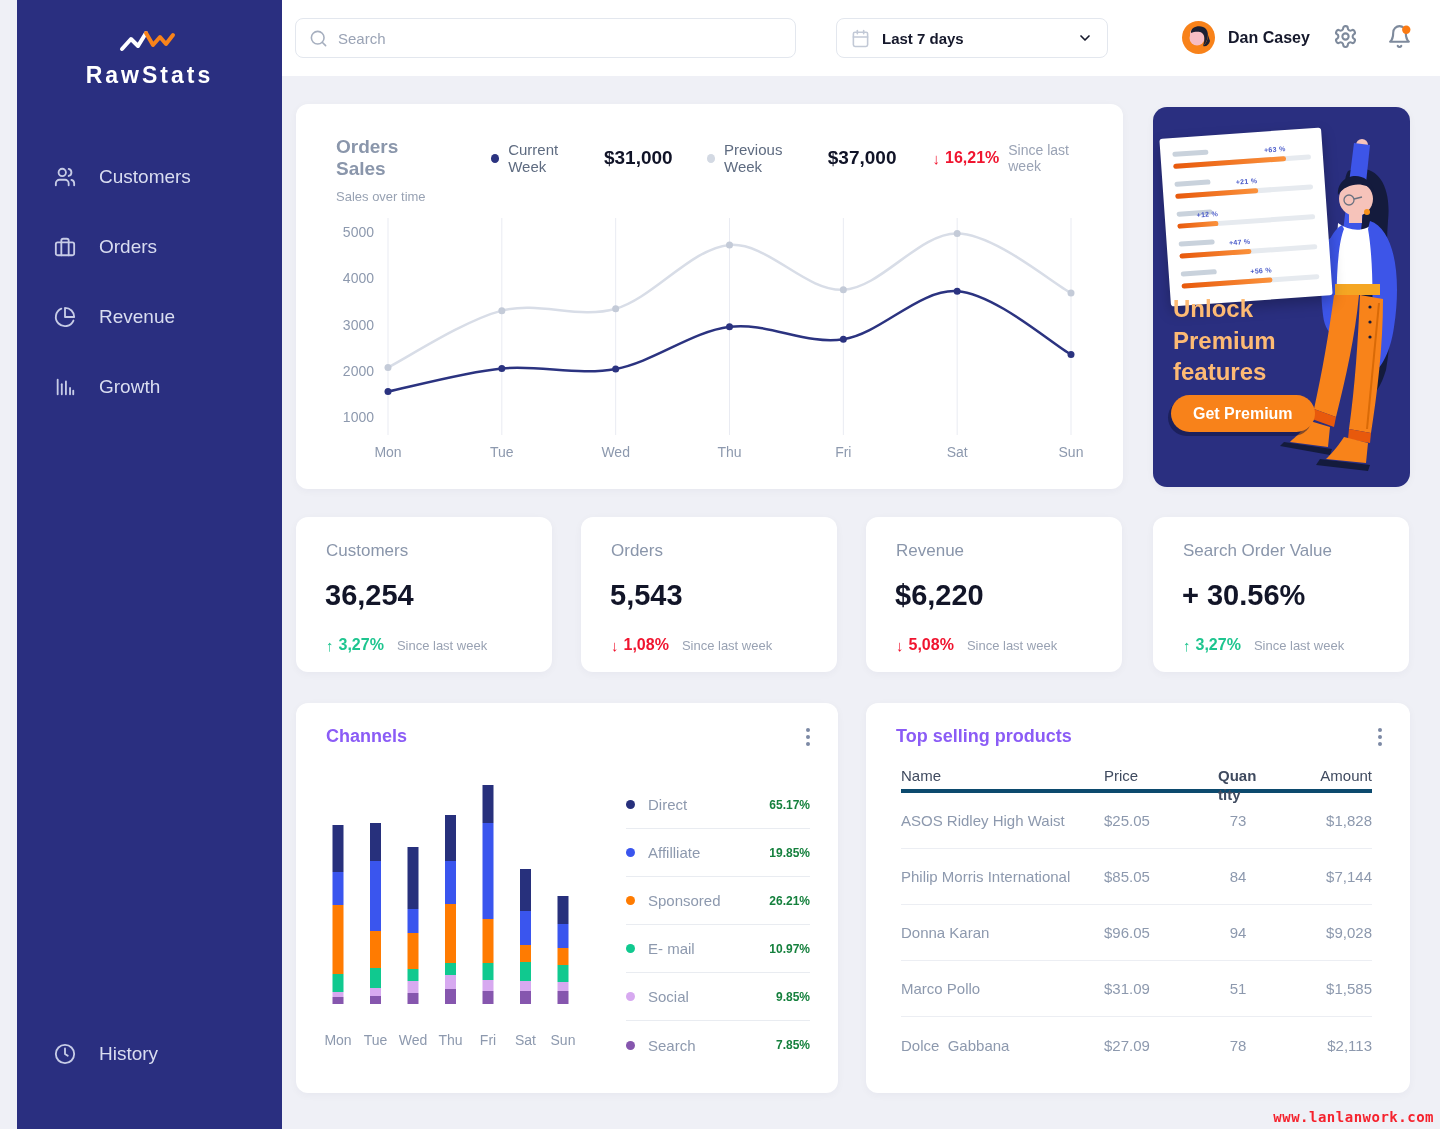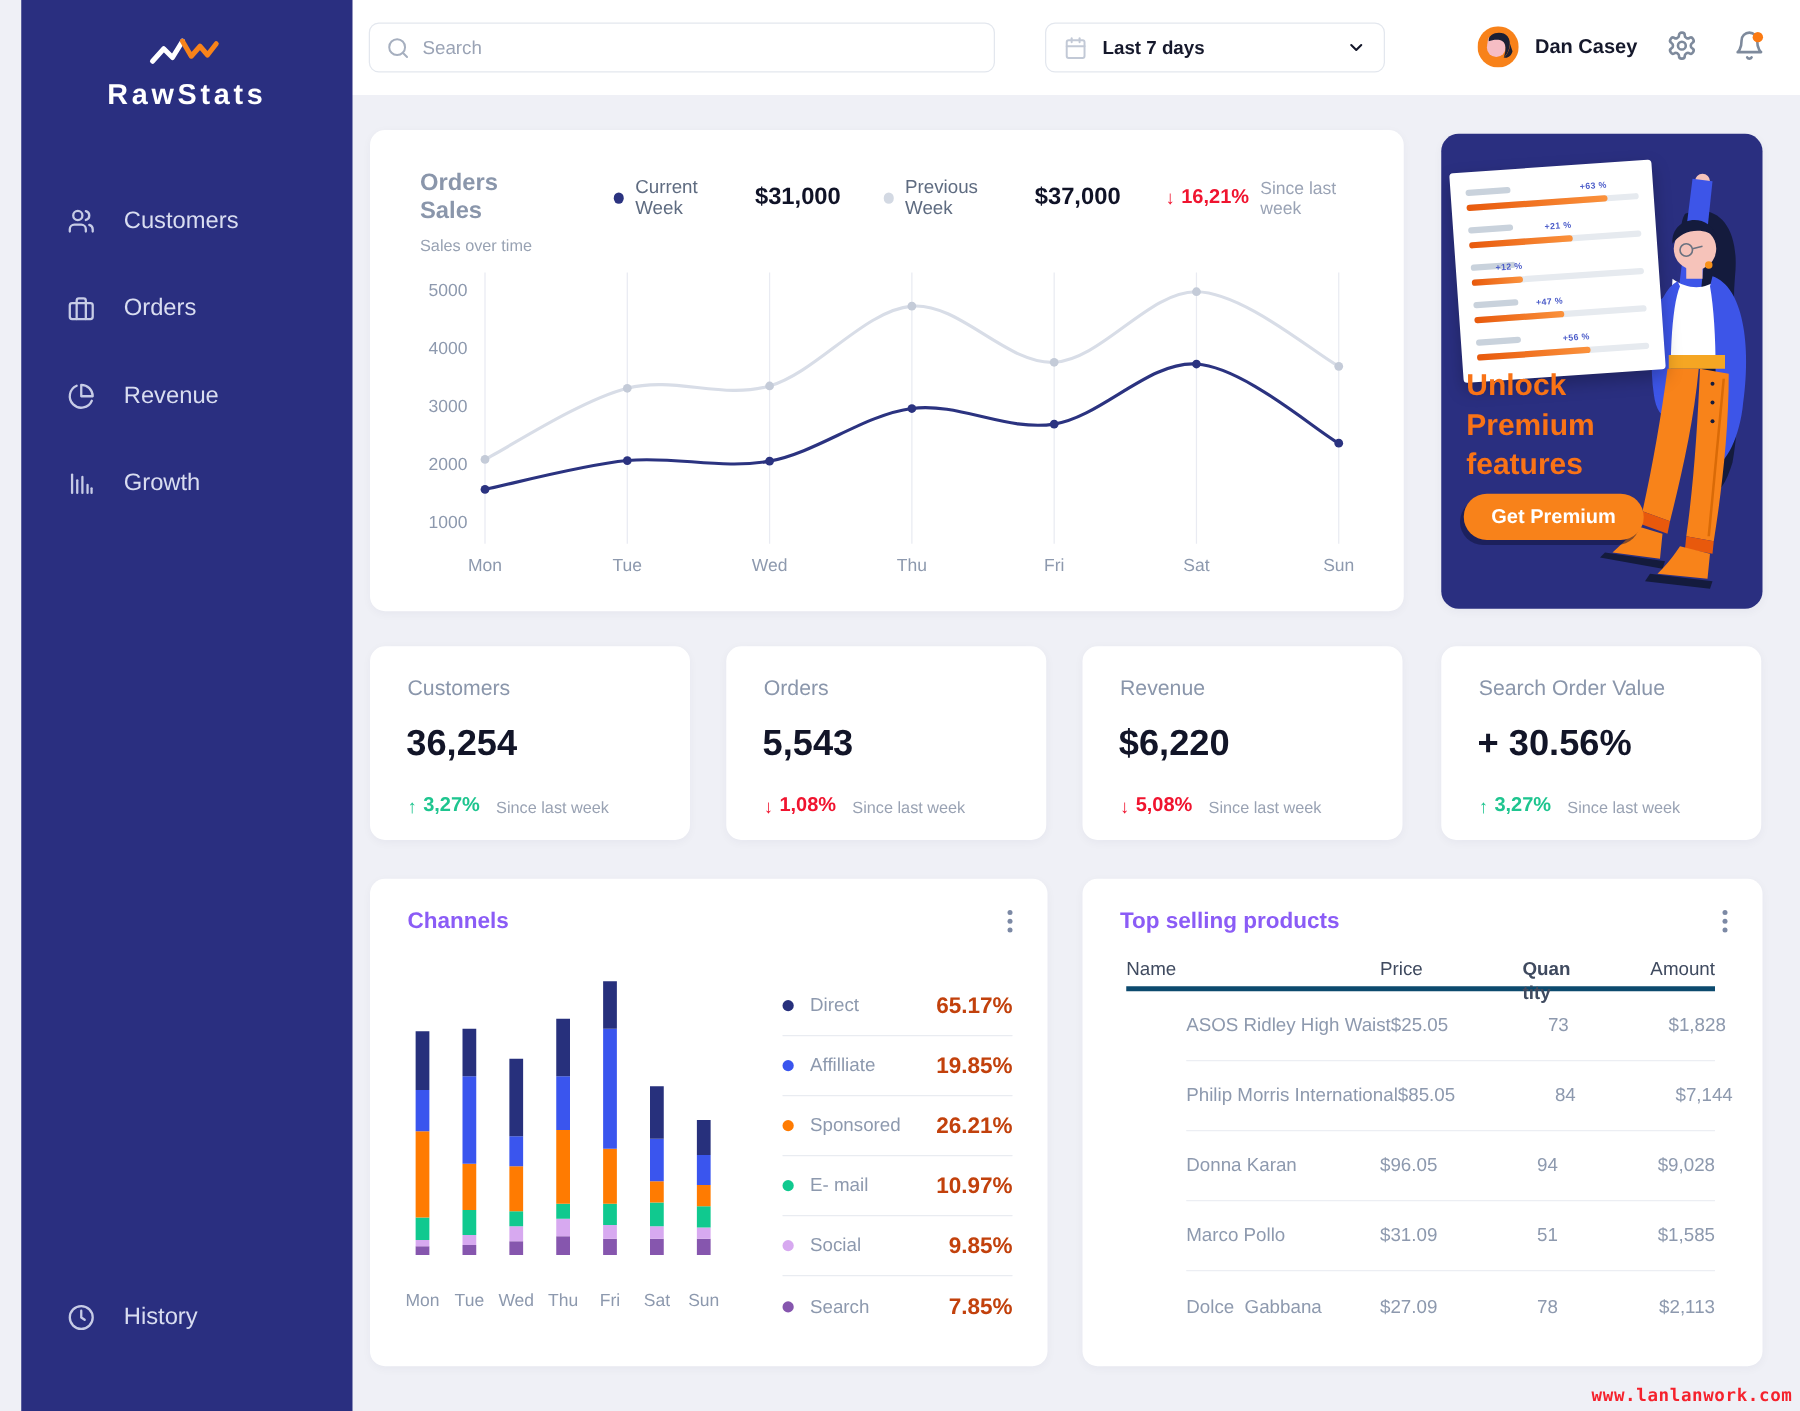--- a/index.html
+++ b/index.html
@@ -62,21 +62,21 @@
 
   
   .premium-card { left:888px; top:31px; width:257px; height:380px; background:#2A2F80; border-radius:14px; overflow:hidden; }
   .board { position:absolute; left:12px; top:26px; width:162px; height:168px; background:#fff; border-radius:3px; transform:rotate(-4deg); padding:14px 12px 8px; z-index:2; box-shadow:0 6px 14px rgba(0,0,0,0.25); }
   .brow { margin-bottom:13px; }
   .bpill { width:36px; height:5px; border-radius:3px; background:#C9D2DC; }
   .btrack { position:relative; margin-top:7px; height:5px; border-radius:3px; background:#E6EAEF; }
   .bfill { height:5px; border-radius:3px; background:linear-gradient(90deg,#E8590C,#FB923C); }
   .bpct { position:absolute; top:-11px; transform:translateX(-100%); font-size:7px; font-weight:700; color:#4A5BC9; white-space:nowrap; letter-spacing:0.3px; }
   .person-svg { position:absolute; right:-10px; top:28px; z-index:1; }
-  .premium-head { position:absolute; left:20px; top:186px; width:152px; font-size:24px; line-height:1.32; font-weight:700; color:#f97316; z-index:3; }
+  .premium-head { position:absolute; left:20px; top:186px; width:152px; font-size:24px; line-height:1.32; font-weight:700; color:#fdba74; z-index:3; }
   .premium-btn { position:absolute; left:18px; top:288px; height:37px; padding:0 22px; border:none; border-radius:19px; background:#F8821A; color:#fff; font-size:16px; font-weight:700; font-family:inherit; cursor:pointer; z-index:3; box-shadow:-3px 4px 0 rgba(14,18,55,0.5); }
 
   
   .stat-card { top:441px; width:256px; height:155px; }
   .sc-0 { left:31px; } .sc-1 { left:316px; } .sc-2 { left:601px; } .sc-3 { left:888px; }
   .stat-title { position:absolute; left:30px; top:24px; font-size:17px; font-weight:500; color:#8A96AB; }
   .stat-value { position:absolute; left:29px; top:62px; font-size:29px; font-weight:600; color:#121528; }
   .stat-delta { position:absolute; left:30px; top:119px; display:flex; align-items:center; }
   .stat-delta .arr { font-weight:700; font-size:15px; margin-right:5px; }
   .stat-delta .dval { font-weight:700; font-size:16px; }
@@ -88,31 +88,31 @@
   .channels-card { left:31px; top:627px; width:542px; height:390px; }
   .card-head-title { position:absolute; left:30px; top:23px; font-size:18px; font-weight:600; color:#8b5cf6; }
   .kebab { position:absolute; right:18px; top:20px; width:24px; height:28px; background:none; border:none; cursor:pointer; display:flex; flex-direction:column; align-items:center; justify-content:center; gap:3px; }
   .kebab i { width:4px; height:4px; border-radius:50%; background:#7C89A5; }
   #channels-chart { position:absolute; left:24px; top:72px; }
   .ch-legend { position:absolute; left:330px; top:78px; width:184px; }
   .cl-row { display:flex; align-items:center; height:48px; border-bottom:1px solid #E9ECF1; }
   .cl-row:last-child { border-bottom:none; }
   .cl-dot { width:9px; height:9px; border-radius:50%; flex:none; }
   .cl-name { margin-left:13px; flex:1; font-size:15px; color:#8D99AE; }
-  .cl-val { font-size:18px; font-weight:600; color:#c2410c; }
+  .cl-val { font-size:12px; font-weight:600; color:#15803d; }
 
   
   .products-card { left:601px; top:627px; width:544px; height:390px; }
   .ptable { position:absolute; left:35px; right:38px; top:64px; }
   .prow { display:grid; grid-template-columns:1fr 96px 76px 96px; align-items:center; }
   .thead { height:26px; align-items:start; border-bottom:4px solid #0c4a6e; }
   .th { font-size:15px; color:#3F4A5F; }
   .th-qty { width:40px; margin:0 auto; word-break:break-all; line-height:1.25;font-weight:bold; }
   .th-amt { text-align:right; }
-  .pdata { height:56px; border-bottom:1px solid #ECEEF3;margin-left:48px; }
+  .pdata { height:56px; border-bottom:1px solid #ECEEF3; }
   .pdata:last-child { border-bottom:none; }
   .td { font-size:15px; color:#8D99AE; }
   .td-name { white-space:pre; }
   .td-qty { text-align:center; }
   .td-amt { text-align:right; }
 
   .watermark { position:absolute; right:6px; bottom:4px; font-family:"DejaVu Sans Mono", monospace; font-size:14px; font-weight:700; color:#F5222D; letter-spacing:0.5px; z-index:9; }
   .chart-text { fill:#8D99AE; font-family:"Liberation Sans",sans-serif; font-size:14px; }
 </style>
 </head>

